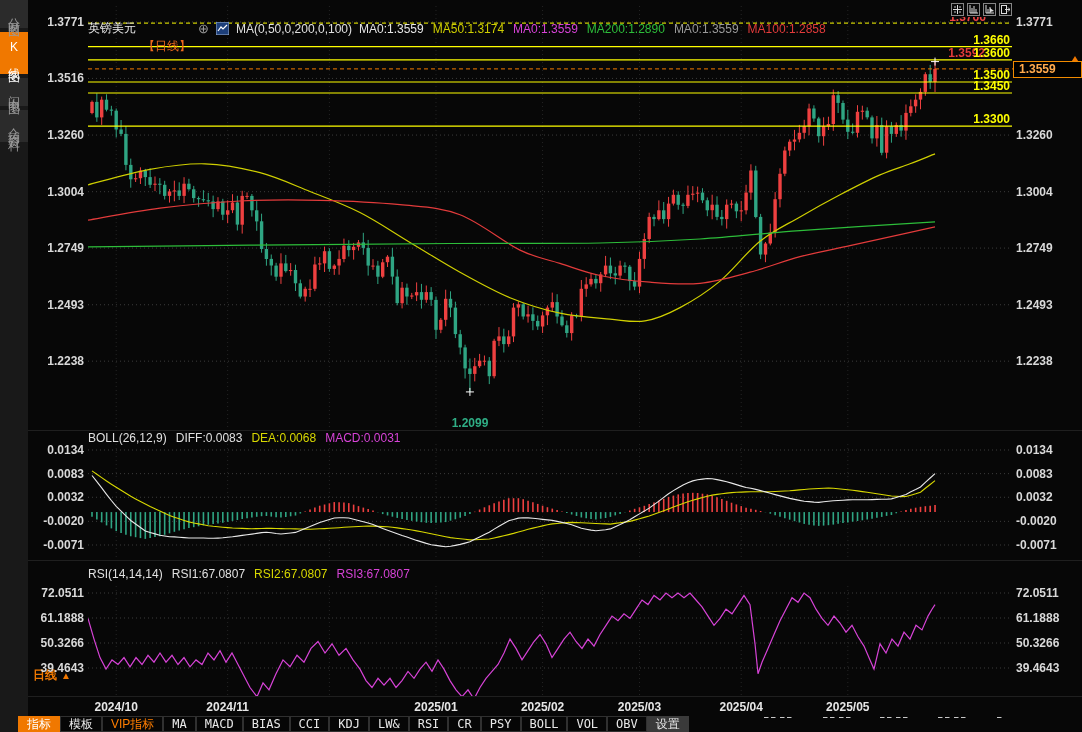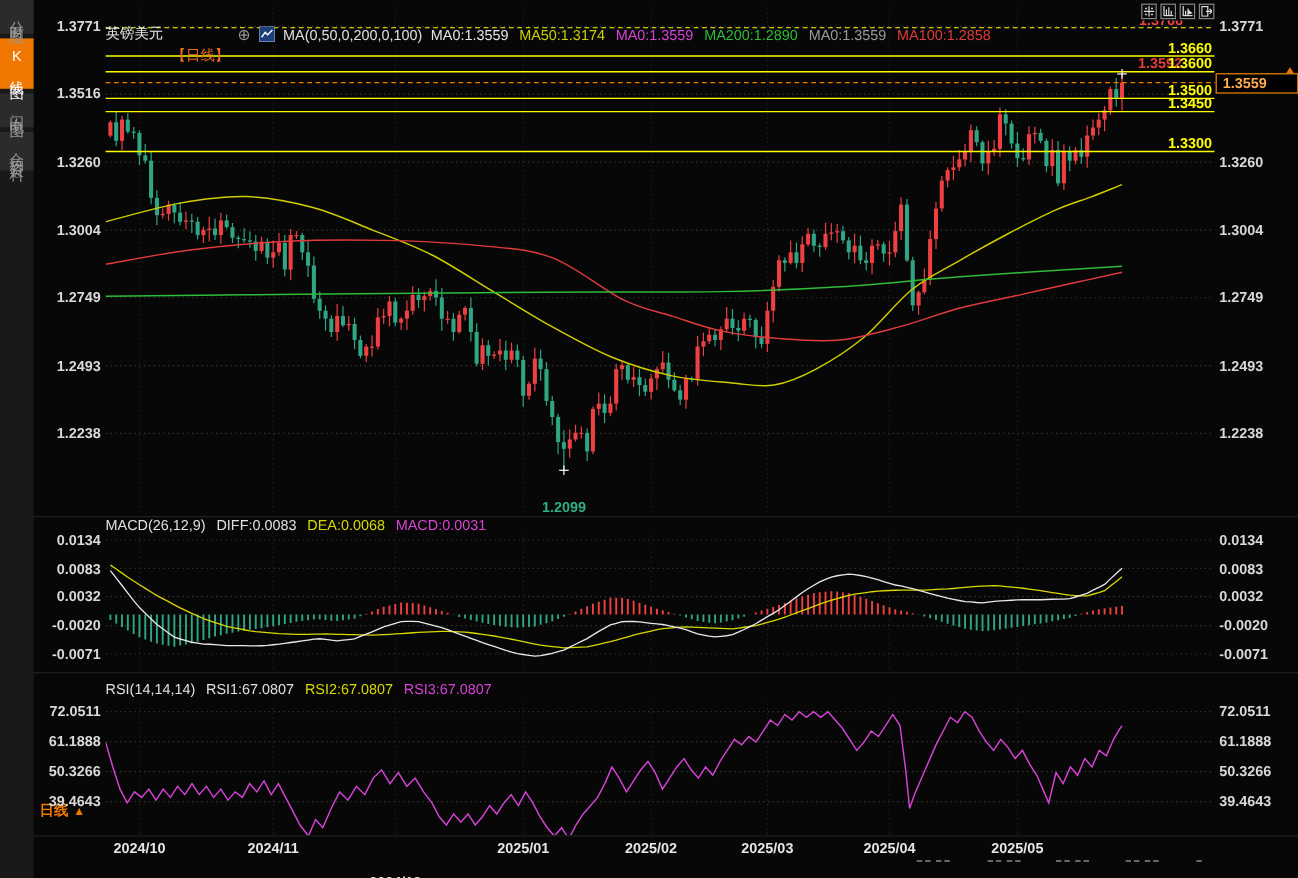--- a/index.html
+++ b/index.html
@@ -738,21 +738,21 @@
         </svg>
     </span>
   </div>
 
   <div class="clip-label"><span>1.3766</span></div>
   <div class="hi-label">1.3592</div>
   <div class="lo-label">1.2099</div>
   <div class="pricebox">1.3559</div>
 
   <div class="ind-hdr" style="top:431px">
-    <span class="w">MACD(26,12,9)</span>
+    <span class="w">BOLL(26,12,9)</span>
     <span class="w">DIFF:0.0083</span>
     <span class="y">DEA:0.0068</span>
     <span class="m">MACD:0.0031</span>
   </div>
   <div class="ind-hdr" style="top:567px">
     <span class="w">RSI(14,14,14)</span>
     <span class="w">RSI1:67.0807</span>
     <span class="y">RSI2:67.0807</span>
     <span class="m">RSI3:67.0807</span>
   </div>
@@ -800,13 +800,31 @@
       <div class="lvl-label" style="top: 112.204px;">1.3300</div>
       <div class="month" style="left: 79.225px;">2024/10</div>
       <div class="month" style="left: 190.66px;">2024/11</div>
       <div class="month" style="left: 292.405px; margin-top: 28px;">2024/12</div>
       <div class="month" style="left: 398.995px;">2025/01</div>
       <div class="month" style="left: 505.585px;">2025/02</div>
       <div class="month" style="left: 602.485px;">2025/03</div>
       <div class="month" style="left: 704.23px;">2025/04</div>
       <div class="month" style="left: 810.82px;">2025/05</div>
     </div>
+  <div class="toolbar" id="toolbar">
+      <div class="tbtn active">指标</div>
+      <div class="tbtn">模板</div>
+      <div class="tbtn vip">VIP指标</div>
+      <div class="tbtn en">MA</div>
+      <div class="tbtn en">MACD</div>
+      <div class="tbtn en">BIAS</div>
+      <div class="tbtn en">CCI</div>
+      <div class="tbtn en">KDJ</div>
+      <div class="tbtn en">LW&amp;</div>
+      <div class="tbtn en">RSI</div>
+      <div class="tbtn en">CR</div>
+      <div class="tbtn en">PSY</div>
+      <div class="tbtn en">BOLL</div>
+      <div class="tbtn en">VOL</div>
+      <div class="tbtn en">OBV</div>
+      <div class="tbtn settings">设置</div>
+    </div>
 </div>
 
 </body></html>

